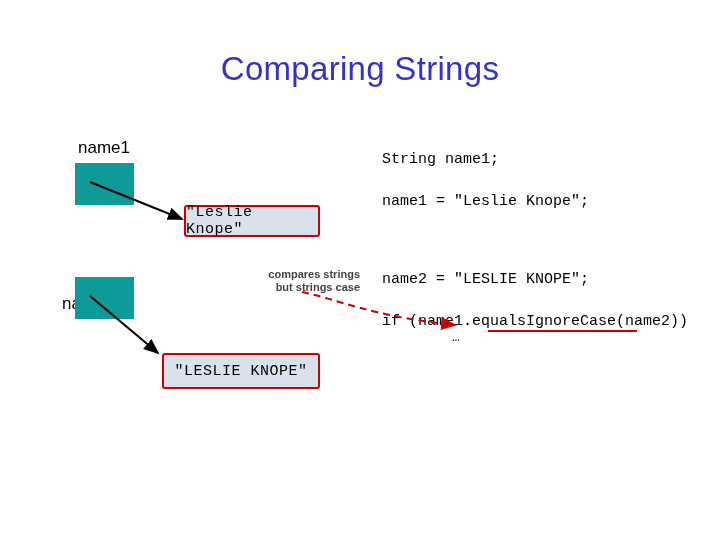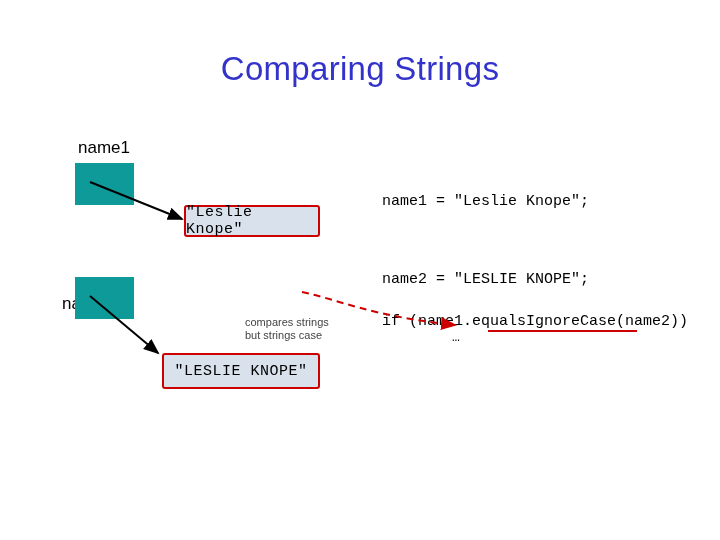--- a/index.html
+++ b/index.html
@@ -59,24 +59,23 @@
     font-family: "Liberation Mono", monospace;
     font-size: 15px;
     color: #000000;
     white-space: pre;
   }
   .note {
     position: absolute;
     font-family: "Liberation Sans", sans-serif;
     font-size: 11px;
     color: #444444;
-    text-align: left;
+    text-align: right;
     line-height: 13px;
-    font-weight: normal;
-    margin-top: 48px;
+    font-weight: bold;
   }
   .ellipsis {
     position: absolute;
     font-family: "Liberation Mono", monospace;
     font-size: 13px;
     color: #000000;
   }
   svg.overlay {
     position: absolute;
     left: 0;
@@ -101,20 +100,21 @@
 
   <div class="str-box" style="left:184px; top:205px; width:136px; height:32px;">"Leslie Knope"</div>
 
   <div class="str-box" style="left:162px; top:353px; width:158px; height:36px;">"LESLIE KNOPE"</div>
 
   <div class="note" style="left:245px; top:268px; width:115px;">
     <span>compares strings</span><br>
     <span>but strings case</span>
   </div>
 
+  <div class="code-line" style="left:382px; top:151px;">String name1;</div>
   <div class="code-line" style="left:382px; top:193px;">name1 = "Leslie Knope";</div>
   <div class="code-line" style="left:382px; top:271px;">name2 = "LESLIE KNOPE";</div>
   <div class="code-line" style="left:382px; top:313px;">if (name1.equalsIgnoreCase(name2))</div>
   <div class="ellipsis" style="left:452px; top:330px;">…</div>
 
   <svg class="overlay" viewBox="0 0 720 540" xmlns="http://www.w3.org/2000/svg">
     <defs>
       <marker id="arrow-black" markerWidth="9" markerHeight="9" refX="7" refY="3.2" orient="auto" markerUnits="strokeWidth">
         <path d="M0,0 L8,3.2 L0,6.4 z" fill="#000000"></path>
       </marker>

